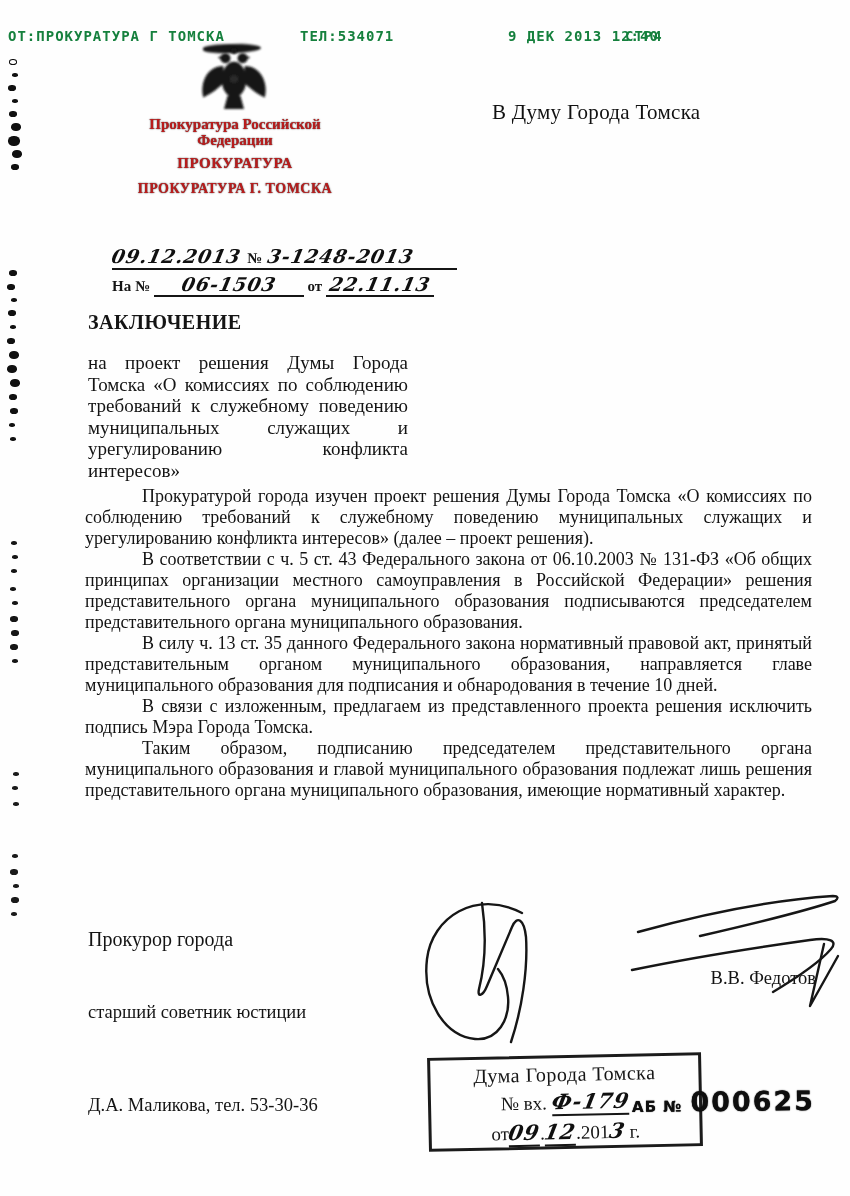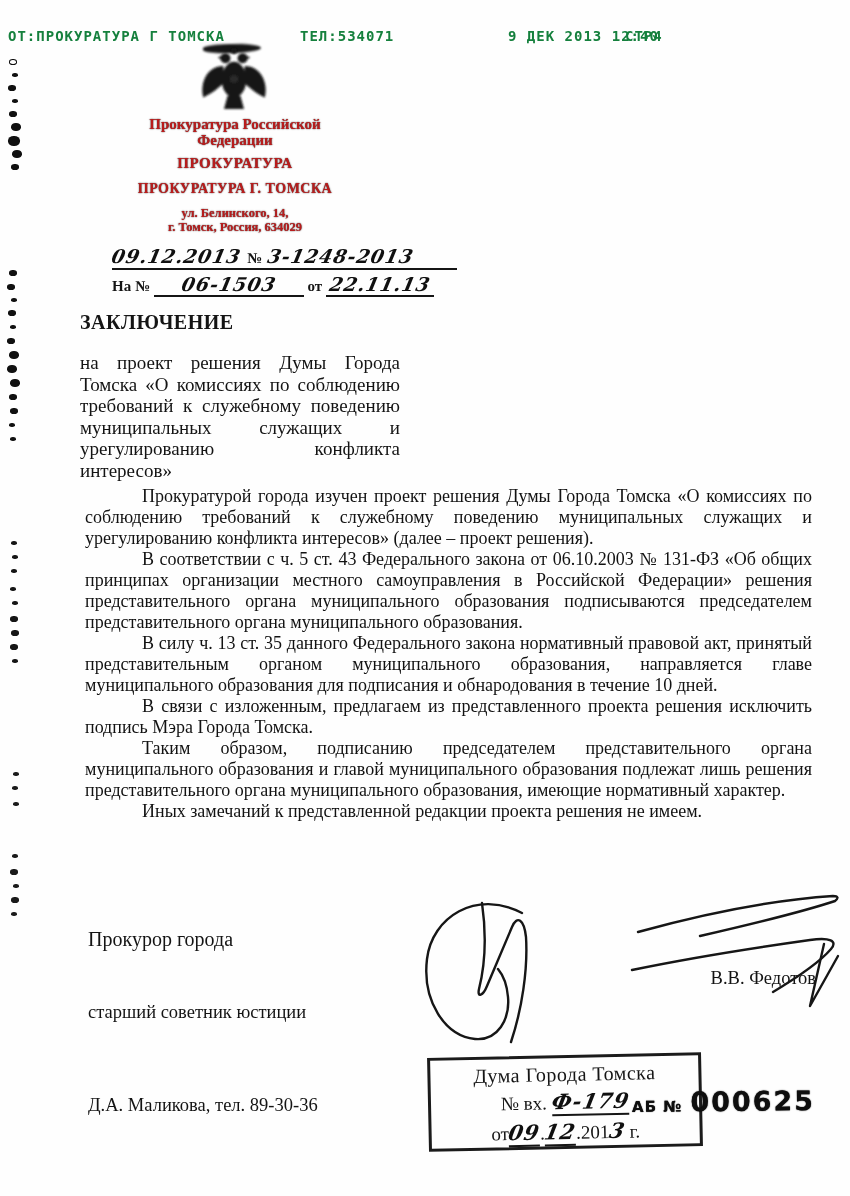--- a/index.html
+++ b/index.html
@@ -58,21 +58,21 @@
   .ref-line1 .hw{font-size:19px;}
   .ref-line2{margin-top:3px;white-space:nowrap;}
   .ref-line2 .hw{font-size:19px;}
   .blank{display:inline-block;border-bottom:2.5px solid #151515;text-align:center;}
   .blank-num{width:150px;}
   .blank-date{width:108px;}
   .no-label{margin:0 6px;}
   
   .addressee{position:absolute;left:492px;top:100px;font-size:21px;letter-spacing:.3px;color:#111;}
   
-  .conclusion{position:absolute;left:80px;top:311px;width:320px;}
+  .conclusion{position:absolute;left:88px;top:311px;width:320px;}
   .conclusion-title{font-size:20px;font-weight:bold;letter-spacing:.5px;}
   .conclusion-sub{font-size:19px;line-height:21.5px;text-align:justify;margin-top:18px;}
   
   .bodytext{position:absolute;left:85px;top:486px;width:727px;font-size:18px;line-height:21px;text-align:justify;color:#121212;}
   .bodytext p{margin:0;text-indent:57px;}
   
   .sig-post1{position:absolute;left:88px;top:928px;font-size:20px;}
   .sig-post2{position:absolute;left:88px;top:972px;font-size:18.5px;margin-top:30px;}
   .sig-name{position:absolute;left:690px;top:968px;width:126px;text-align:right;font-size:18.5px;}
   .sig1{position:absolute;left:418px;top:897px;}
@@ -134,72 +134,68 @@
 
   <div class="lh">
     <div class="lh-parent">
       <div>Прокуратура Российской</div>
       <div>Федерации</div>
     </div>
     <div class="lh-org">
       <div>ПРОКУРАТУРА</div>
     </div>
     <div class="lh-city">ПРОКУРАТУРА Г. ТОМСКА</div>
-    <div class="lh-addr">
-      <div>ул. Белинского, 14,</div>
-      <div>г. Томск, Россия, 634029</div>
-    </div>
   </div>
 
   <div class="refs">
     <div class="ref-line1">
       <span class="hw">09.12.2013</span><span class="no-label">№</span><span class="hw">3-1248-2013</span>
     </div>
     <div class="ref-line2">
       <span>На №</span>
       <span class="blank blank-num"><span class="hw">06-1503</span></span>
       <span>от</span>
       <span class="blank blank-date"><span class="hw">22.11.13</span></span>
     </div>
   </div>
 
+  <div class="addressee">В Думу Города Томска</div>
 
   <div class="conclusion">
     <div class="conclusion-title">ЗАКЛЮЧЕНИЕ</div>
     <div class="conclusion-sub">на проект решения Думы Города Томска «О комиссиях по соблюдению требований к служебному поведению муниципальных служащих и урегулированию конфликта интересов»</div>
   </div>
 
   <div class="bodytext">
     <p>Прокуратурой города изучен проект решения Думы Города Томска «О комиссиях по соблюдению требований к служебному поведению муниципальных служащих и урегулированию конфликта интересов» (далее – проект решения).</p>
     <p>В соответствии с ч. 5 ст. 43 Федерального закона от 06.10.2003 № 131-ФЗ «Об общих принципах организации местного самоуправления в Российской Федерации» решения представительного органа муниципального образования подписываются председателем представительного органа муниципального образования.</p>
     <p>В силу ч. 13 ст. 35 данного Федерального закона нормативный правовой акт, принятый представительным органом муниципального образования, направляется главе муниципального образования для подписания и обнародования в течение 10 дней.</p>
     <p>В связи с изложенным, предлагаем из представленного проекта решения исключить подпись Мэра Города Томска.</p>
     <p>Таким образом, подписанию председателем представительного органа муниципального образования и главой муниципального образования подлежат лишь решения представительного органа муниципального образования, имеющие нормативный характер.</p>
-    <p>Иных замечаний к представленной редакции проекта решения не имеем.</p>
   </div>
 
   <div class="sig-post1">Прокурор города</div>
   <div class="sig-post2">старший советник юстиции</div>
   <div class="sig-name">В.В. Федотов</div>
 
   <svg class="sig1" width="175" height="148" viewBox="0 0 175 148">
     <g fill="none" stroke="#161616" stroke-width="2.4" stroke-linecap="round">
       <path d="M104,16 C58,-8 14,20 9,62 C4,104 27,139 57,142 C80,144 92,122 90,100 C89,88 85,78 80,72"></path>
       <path d="M64,6 C68,34 68,64 61,92 C59,101 65,99 69,89 L94,30 C99,18 106,22 108,40 C110,72 104,112 93,145"></path>
     </g>
   </svg>
   <svg class="sig2" width="218" height="122" viewBox="0 0 218 122">
     <g fill="none" stroke="#161616" stroke-width="2.4" stroke-linecap="round" stroke-linejoin="round">
       <path d="M10,40 C75,22 145,8 205,4 C210,4 211,6 207,9 C180,18 120,33 72,44"></path>
       <path d="M4,78 C62,66 132,55 182,48 C202,45 210,49 203,57 C192,70 165,88 145,100"></path>
       <path d="M196,52 L182,114 L210,64"></path>
     </g>
   </svg>
 
-  <div class="contact">Д.А. Маликова, тел. 89-30-36</div>
+  <div class="contact">Д.А. Маликова, тел. 53-30-36</div>
 
   <div class="stamp">
     <div class="stamp-org">Дума Города Томска</div>
     <div class="stamp-line">
       <span>№ вх.</span>
       <span class="stamp-blank"><span class="hw">Ф-179</span></span>
     </div>
     <div class="stamp-line">
       <span>от</span><span class="stamp-blank-sm"><span class="hw">09</span></span>.<span class="stamp-blank-sm"><span class="hw">12</span></span>.<span>201</span><span class="hw">3</span>
       <span>г.</span>

